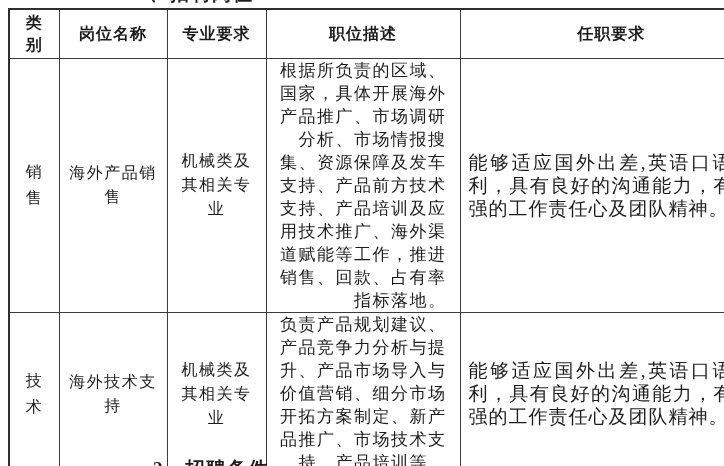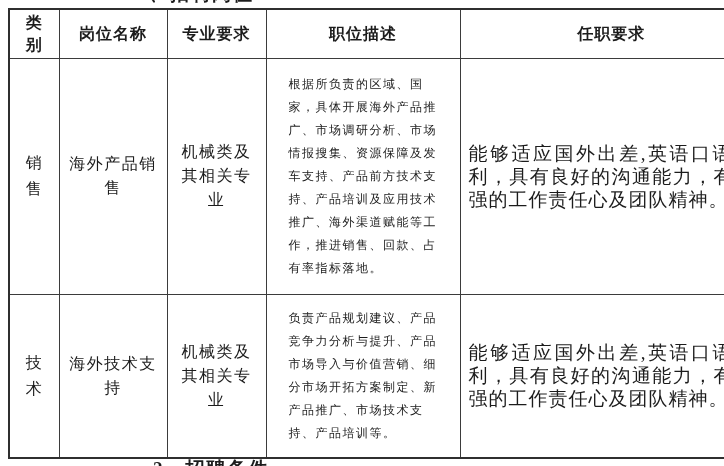--- a/index.html
+++ b/index.html
@@ -66,22 +66,22 @@
   }
   td.cell-pos {
     text-align: center; padding: 0 8px;
     font-size: 16px; line-height: 24px; letter-spacing: 1.5px; margin-left: 36px;
   }
   td.cell-major {
     text-align: center; padding: 0 11px;
     font-size: 16px; line-height: 24px; letter-spacing: 1.5px; margin-top: 28px;
   }
   td.cell-desc {
-    text-align: left; padding: 0 22px;
-    font-size: 12px; line-height: 23px; letter-spacing: 1.5px;
+    text-align: right; padding: 0 13px;
+    font-size: 17px; line-height: 23px; letter-spacing: 1.5px;
   }
   td.cell-req {
     text-align: justify; padding: 0 8px;
     font-size: 19px; line-height: 23px; letter-spacing: 1px;
   }
 </style>
 </head>
 <body>
 
 <div class="top-clip">

